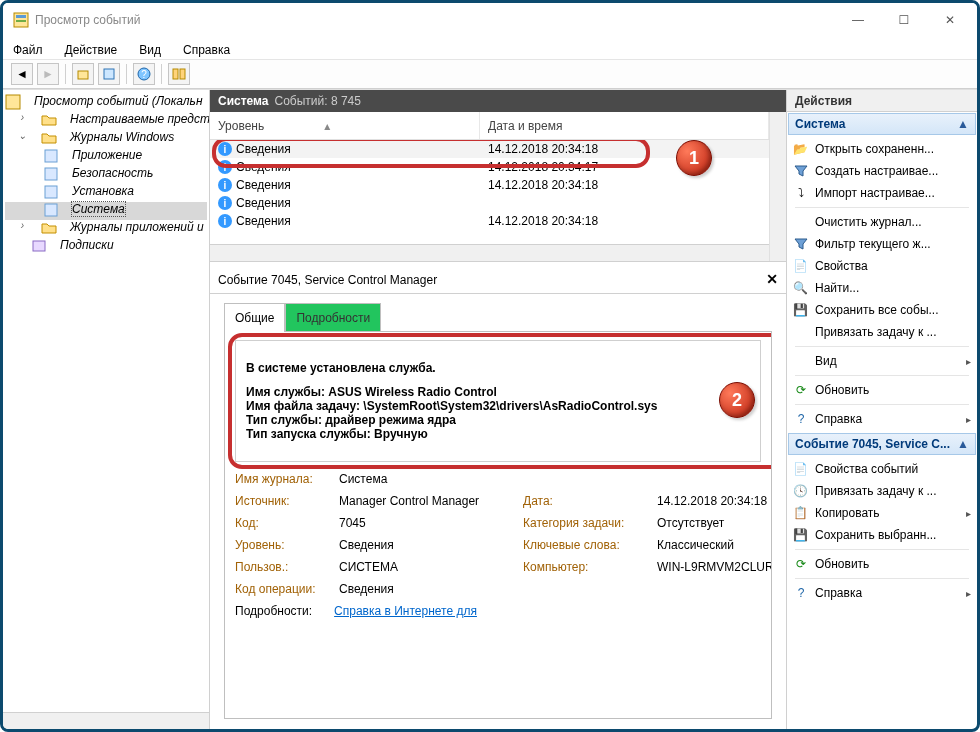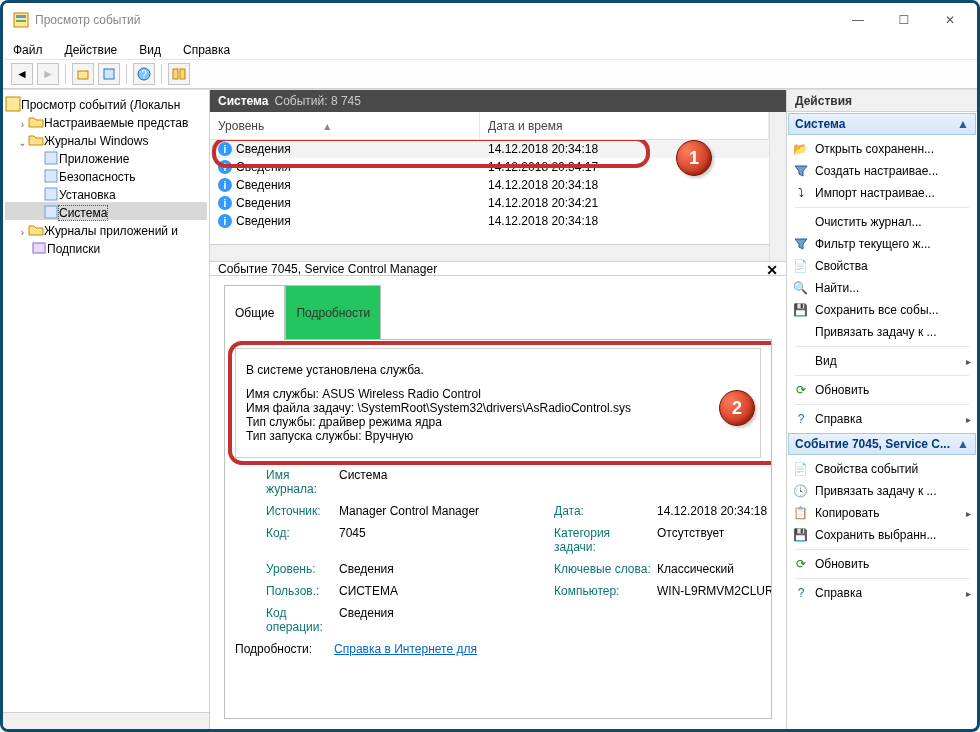--- a/index.html
+++ b/index.html
@@ -10,50 +10,50 @@
 .titlebar .title { flex: 1; }
 .winbtns { display: flex; }
 .winbtn { width: 46px; height: 30px; display: flex; align-items: center; justify-content: center; color: #555; font-size: 12px; }
 .menubar { height: 22px; display: flex; align-items: flex-end; padding: 0 6px; font-size: 12px; gap: 14px; color:#000;}
 .menubar span { padding: 2px 4px; }
 .toolbar { height: 30px; border-top: 1px solid #e5e5e5; border-bottom: 1px solid #d0d0d0; display: flex; align-items: center; padding: 0 8px; gap: 4px; background:#fdfdfd;}
 .tbtn { width: 22px; height: 22px; border: 1px solid #c5c5c5; background:#f4f4f4; display:flex; align-items:center; justify-content:center; font-size:12px;}
 .sep { width: 1px; height: 20px; background: #d0d0d0; margin: 0 2px; }
 .content { flex: 1; display: flex; border-top: 1px solid #e0e0e0; overflow:hidden; min-height:0;}
 .tree { width: 207px; border-right: 1px solid #d0d0d0; padding: 4px 2px; font-size: 12px; overflow:auto; position:relative;}
-.tnode { display: flex; align-items: flex-end; height: 18px; padding: 0 2px; gap: 0; white-space:nowrap;}
+.tnode { display: flex; align-items: flex-start; height: 18px; padding: 0 2px; gap: 13px; white-space:nowrap;font-style:italic;}
 .tnode.sel { background: #d8d8d8; }
 .tlbl.sel { outline: 1px dotted #555; }
 .tico { width: 16px; height: 16px; flex-shrink:0;}
 .twist { width:11px; color:#666; font-size:10px; text-align:center; flex-shrink:0;}
 .middle { flex: 1; display: flex; flex-direction: column; border-right: 1px solid #d0d0d0; min-width:0;}
 .hdr { height: 22px; background: #4a4a4a; color: #fff; display: flex; align-items: center; padding: 0 8px; font-size: 12px; }
 .hdr .sec { font-weight: bold; margin-right: 6px; color:#fff;}
 .hdr .sub { color: #ccc; }
 .gridwrap { height: 150px; border-bottom: 1px solid #d0d0d0; display:flex; flex-direction:column; position:relative;}
 .gridhead { height: 28px; background: #fff; border-bottom: 1px solid #e0e0e0; display: flex; font-size: 12px; color:#444; overflow:hidden;}
 .ghcell { padding: 0 8px; border-right: 1px solid #e8e8e8; display:flex; align-items:center; height:100%;}
 .gridbody { flex:1; overflow:auto; position:relative;}
 .groww { display:flex; align-items:center; height:18px; font-size:12px;}
 .groww .c1 { width:270px; display:flex; align-items:center; padding-left:8px; gap:4px;}
 .groww .c2 { flex:1; padding-left:8px;}
 .iico { width:14px; height:14px; border-radius:50%; background:#3399ff; color:#fff; font-size:10px; font-weight:bold; display:flex; align-items:center; justify-content:center; flex-shrink:0;}
 .callout { position:absolute; border:4px solid #c62f2f; border-radius:14px; pointer-events:none;}
 .bubble { width:36px; height:36px; border-radius:50%; background: radial-gradient(circle at 30% 30%, #ff7a5a, #b81e0c); color:#fff; font-weight:bold; font-size:18px; display:flex; align-items:center; justify-content:center; border:1px solid #7a0c00; position:absolute; box-shadow: inset -2px -2px 4px rgba(0,0,0,.3), 2px 2px 3px rgba(0,0,0,.2);}
 .details { flex:1; display:flex; flex-direction:column; min-height:0;}
-.detail-title { height:14px; display:flex; align-items:flex-start; padding:0 8px; font-size:12px; border-bottom:1px solid #d0d0d0; justify-content:space-between; background:#fff;}
+.detail-title { height:32px; display:flex; align-items:flex-end; padding:6px 8px; font-size:12px; border-bottom:1px solid #d0d0d0; justify-content:space-between; background:#fff;}
 .detail-title .x { font-weight:bold; font-size:14px; cursor:default;}
 .tabs { display:flex; font-size:12px; padding: 8px 8px 0 14px; gap:-1px;}
-.tab { padding:20px 10px; border:1px solid #bfbfbf; border-bottom:none; background:#fff; position:relative; top:1px;}
+.tab { padding:7px 10px; border:1px solid #bfbfbf; border-bottom:none; background:#fff; position:relative; top:1px;}
 .tab.active { background:#fff; z-index:2;}
 .tab.inactive { background:#22c55e; color:#333;}
 .tabbody { margin:0 14px 10px 14px; border:1px solid #bfbfbf; padding:8px 10px; font-size:12px; flex:1; overflow:auto; position:relative;}
-.descbox { border:1px solid #cfcfcf; padding:14px 10px; margin-bottom:10px; position:relative;}
+.descbox { border:1px solid #cfcfcf; padding:20px 10px; margin-bottom:10px; position:relative;font-weight:bold;}
 .detgrid { display:grid; grid-template-columns: 100px 180px 130px 170px; row-gap:8px; column-gap:4px; font-size:12px;}
-.detgrid .lbl { color:#0f766e;margin-left:31px;}
+.detgrid .lbl { color:#a16207;}
 .detgrid .val { color:#000;}
 .linkrow { margin-top:8px; display:flex; gap:22px; font-size:12px;}
 .linkrow a { color:#0066cc;}
 .actions { width: 190px; display:flex; flex-direction:column;}
 .actions .hdr2 { height:22px; background:#f0f0f0; border-bottom:1px solid #d0d0d0; padding:0 8px; font-size:12px; font-weight:bold; display:flex; align-items:center; color:#333;}
 .secbar { height:22px; background: linear-gradient(#e8f1fb,#d4e6f8); border:1px solid #a6c8e8; margin:1px; padding:0 6px; font-size:12px; font-weight:bold; color:#003a7a; display:flex; align-items:center; justify-content:space-between;}
 .secbar .arr { color:#2a5a9a;}
 .actlist { padding:2px 2px; font-size:12px;}
 .actitem { display:flex; align-items:center; height:22px; padding:0 4px; gap:6px; white-space:nowrap; overflow:hidden; text-overflow:ellipsis;}
 .actitem .ai { width:16px; height:16px; flex-shrink:0; display:flex; align-items:center; justify-content:center; font-size:12px;}
@@ -218,21 +218,20 @@
                     <span class="iico">i</span>
                     <span>Сведения</span>
                   </div>
                 <div class="c2">14.12.2018 20:34:18</div>
               </div>
               <div class="groww">
                 <div class="c1">
                     <span class="iico">i</span>
                     <span>Сведения</span>
                   </div>
-                <div class="c2">14.12.2018 20:34:21</div>
               </div>
               <div class="groww">
                 <div class="c1">
                     <span class="iico">i</span>
                     <span>Сведения</span>
                   </div>
                 <div class="c2">14.12.2018 20:34:18</div>
               </div>
               <div class="callout" style="left:2px; top:-3px; width:438px; height:31px;"></div>
               <div class="bubble" style="left:466px; top:0px;">1</div>

